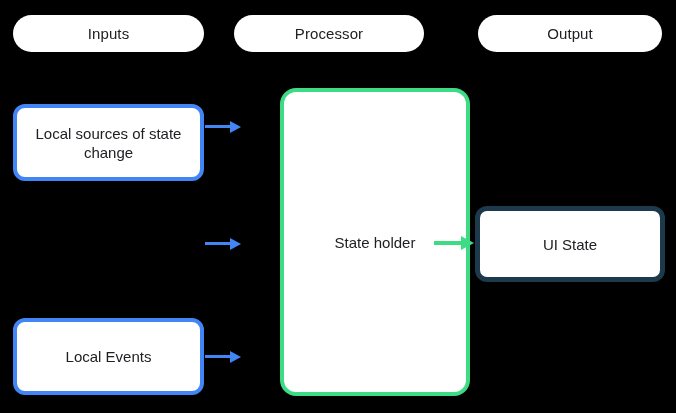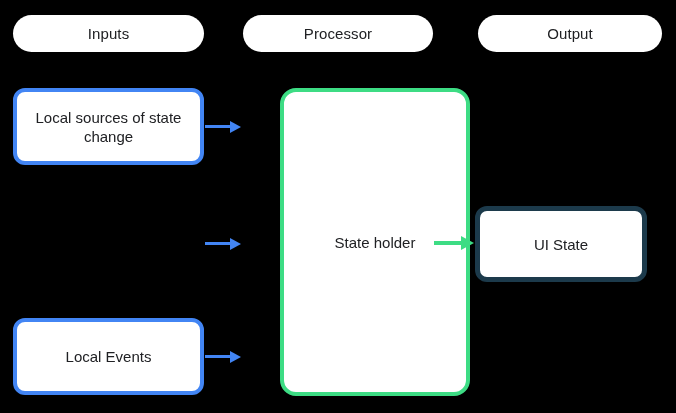--- a/index.html
+++ b/index.html
@@ -32,21 +32,21 @@
     border-radius: 999px;
     display: flex;
     align-items: center;
     justify-content: center;
     font-size: 15px;
     font-weight: 500;
     letter-spacing: 0.1px;
     color: var(--text);
   }
   .pill-inputs    { left: 13px;  width: 191px; }
-  .pill-processor { left: 243px; width: 190px; text-align: center; }
+  .pill-processor { left: 234px; width: 190px; text-align: center; }
   .pill-output    { left: 478px; width: 184px; }
 
   .node {
     position: absolute;
     background: var(--box-fill);
     display: flex;
     align-items: center;
     justify-content: center;
     text-align: center;
     font-size: 15px;
@@ -55,38 +55,38 @@
     color: var(--text);
   }
   .input-node {
     left: 13px;
     width: 191px;
     height: 77px;
     border: 4px solid var(--input-accent);
     border-radius: 12px;
     padding: 0 16px;
   }
-  .input-node.n1 { top: 88px; }
+  .input-node.n1 { top: 104px; }
   .input-node.n2 { top: 205px; }
   .input-node.n3 { top: 318px; }
 
   .processor-node {
     left: 243px;
     top: 88px;
     width: 190px;
     height: 308px;
     border: 4px solid var(--processor-accent);
     border-radius: 16px;
     padding: 0 14px;
     margin-left: 37px;
   }
   .output-node {
     left: 475px;
     top: 206px;
-    width: 172px;
+    width: 190px;
     height: 76px;
     border: 5px solid var(--output-accent);
     border-radius: 12px;
     padding: 0 8px;
   }
 
   .arrow {
     position: absolute;
     height: 3px;
   }

